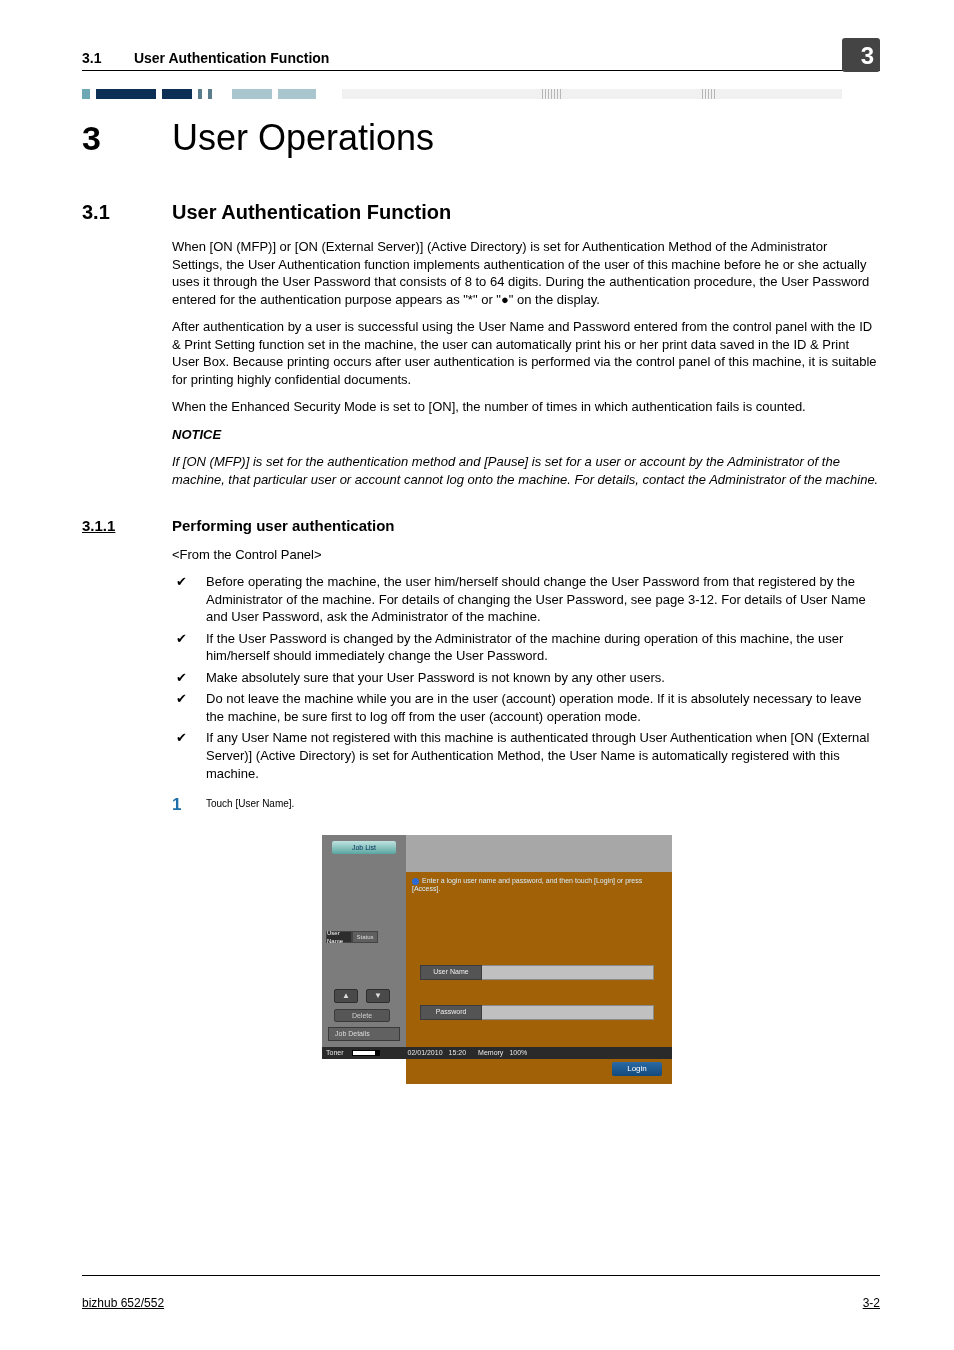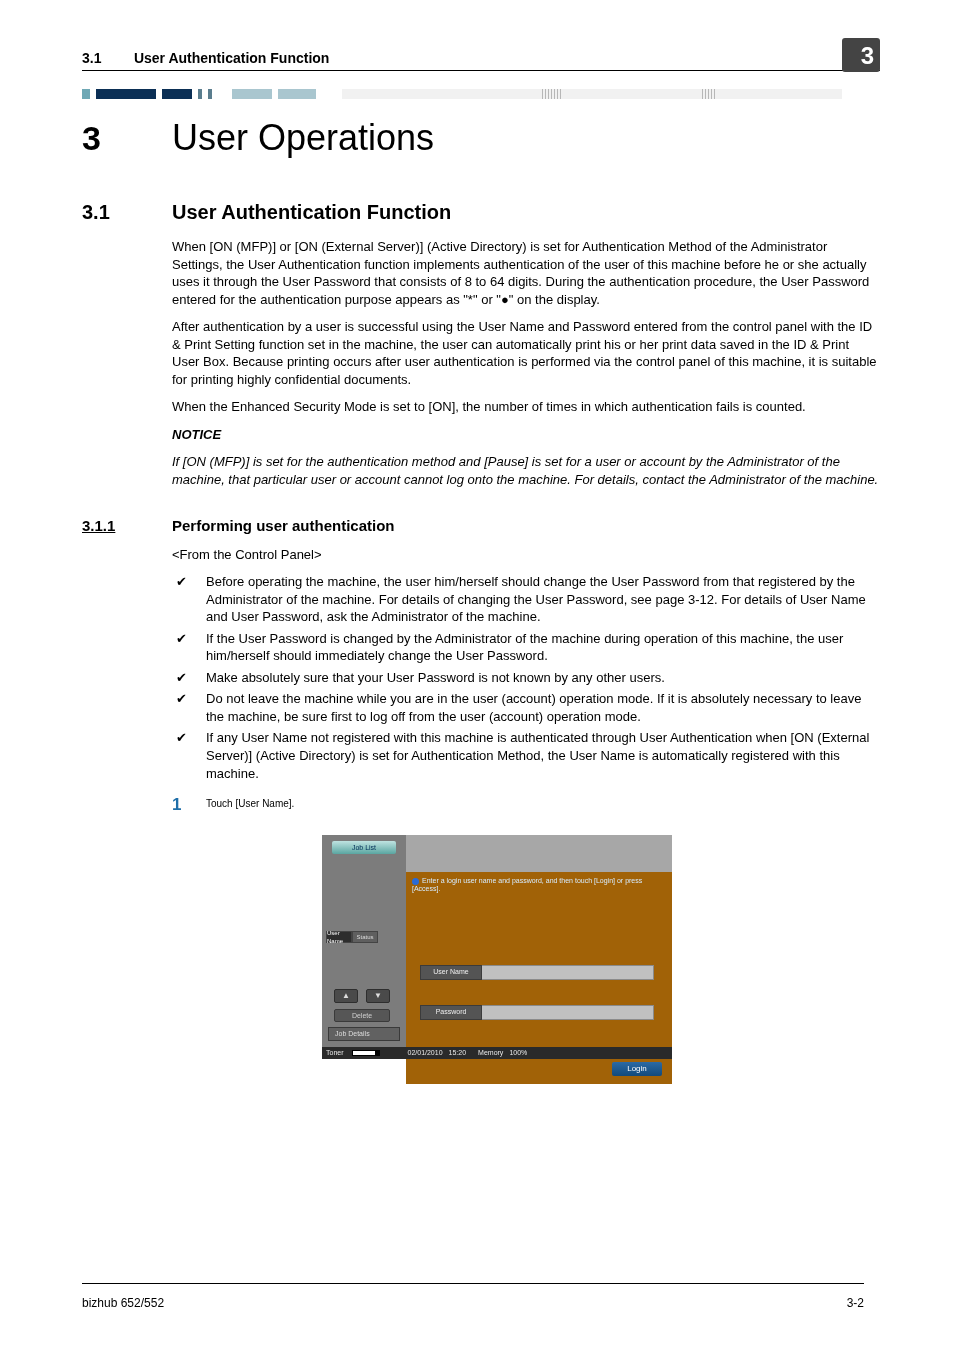--- a/index.html
+++ b/index.html
@@ -121,23 +121,23 @@
   }
   .cp-status {
     position:absolute; left:0; right:0; bottom:0; height:12px; background:#2a2a2a;
     display:flex; align-items:center; color:#e8e8e8; font-size:7px; padding:0 4px; gap:6px;
   }
   .cp-tonebar { display:inline-block; width:28px; height:6px; background:#000; margin-left:2px; position:relative;}
   .cp-tonebar::after{ content:""; position:absolute; left:1px; top:1px; bottom:1px; width:80%; background:#fff;}
   .cp-mem { margin-left:6px; }
   
   .footer {
-    position:absolute; left:82px; right:90px; bottom:40px;
-    border-top:1px solid #000; padding-top:12px;
-    display:flex; justify-content:space-between; font-size:12px;
+    position:absolute; left:82px; right:74px; bottom:40px;
+    border-top:1px solid #000; padding-top:20px;
+    display:flex; justify-content:space-between; font-size:12px;text-decoration:underline;
   }
 </style>
 </head>
 <body>
 
 <div class="page">
 
   <div class="runhead">
     <div class="runhead-left">
       <span class="num">3.1</span>

